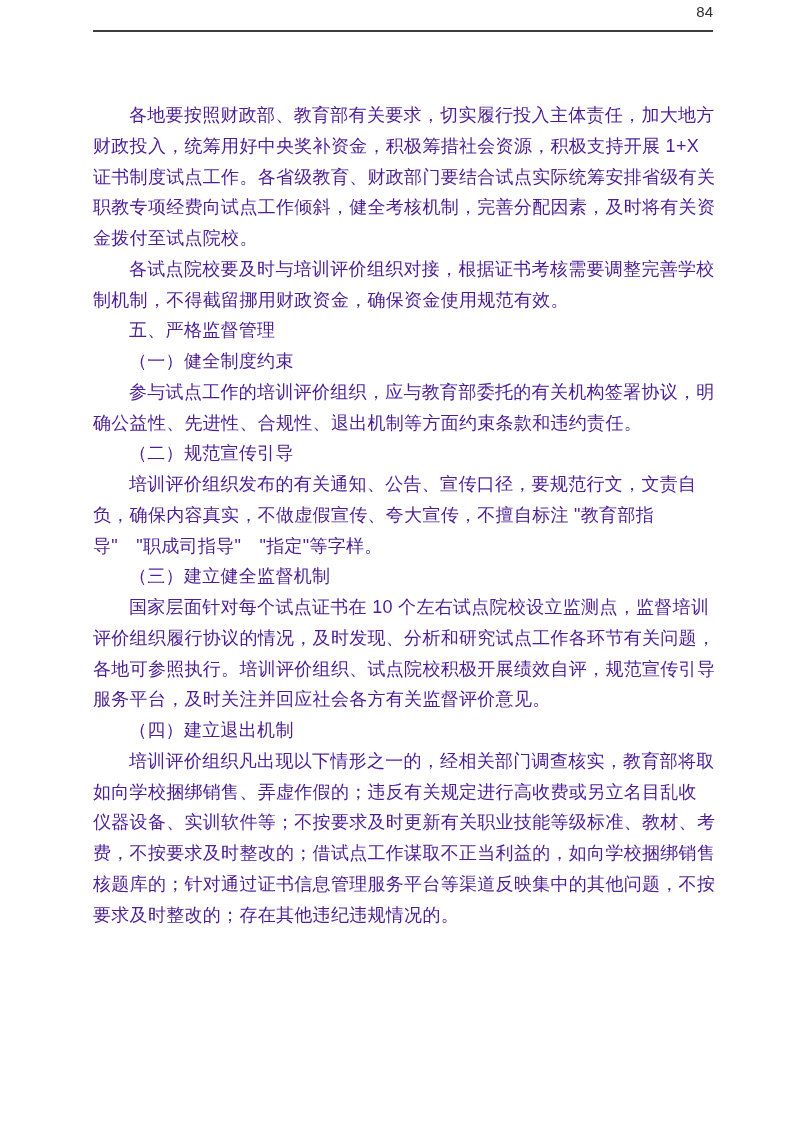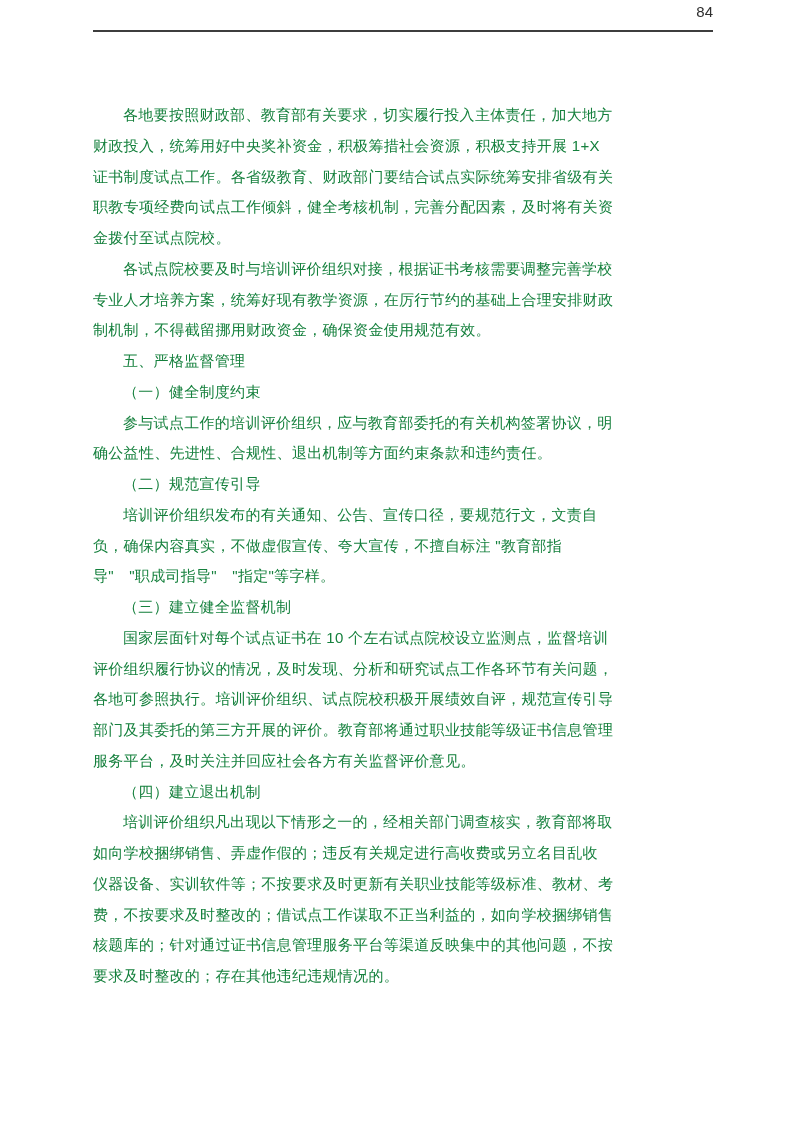--- a/index.html
+++ b/index.html
@@ -28,23 +28,23 @@
     left: 93px;
     width: 620px;
     height: 2px;
     background: #3d3d3d;
   }
   .content {
     position: absolute;
     top: 100px;
     left: 93px;
     width: 624px;
-    font-size: 15px;
+    font-size: 18px;
     line-height: 30.75px;
-    color: #15803d;
+    color: #4c1d95;
     letter-spacing: 0.3px;
   }
   .ln {
     white-space: pre;
     height: 30.75px;
   }
   .ind {
     text-indent: 2em;
   }
 </style>
@@ -54,35 +54,33 @@
 <div class="page">
   <div class="page-number">84</div>
   <div class="header-rule"></div>
   <div class="content">
       <div class="ln ind">各地要按照财政部、教育部有关要求，切实履行投入主体责任，加大地方</div>
       <div class="ln">财政投入，统筹用好中央奖补资金，积极筹措社会资源，积极支持开展 1+X</div>
       <div class="ln">证书制度试点工作。各省级教育、财政部门要结合试点实际统筹安排省级有关</div>
       <div class="ln">职教专项经费向试点工作倾斜，健全考核机制，完善分配因素，及时将有关资</div>
       <div class="ln">金拨付至试点院校。</div>
       <div class="ln ind">各试点院校要及时与培训评价组织对接，根据证书考核需要调整完善学校</div>
-      <div class="ln">专业人才培养方案，统筹好现有教学资源，在厉行节约的基础上合理安排财政</div>
       <div class="ln">制机制，不得截留挪用财政资金，确保资金使用规范有效。</div>
       <div class="ln ind">五、严格监督管理</div>
       <div class="ln ind">（一）健全制度约束</div>
       <div class="ln ind">参与试点工作的培训评价组织，应与教育部委托的有关机构签署协议，明</div>
       <div class="ln">确公益性、先进性、合规性、退出机制等方面约束条款和违约责任。</div>
       <div class="ln ind">（二）规范宣传引导</div>
       <div class="ln ind">培训评价组织发布的有关通知、公告、宣传口径，要规范行文，文责自</div>
       <div class="ln">负，确保内容真实，不做虚假宣传、夸大宣传，不擅自标注 "教育部指</div>
       <div class="ln">导"　"职成司指导"　"指定"等字样。</div>
       <div class="ln ind">（三）建立健全监督机制</div>
       <div class="ln ind">国家层面针对每个试点证书在 10 个左右试点院校设立监测点，监督培训</div>
       <div class="ln">评价组织履行协议的情况，及时发现、分析和研究试点工作各环节有关问题，</div>
       <div class="ln">各地可参照执行。培训评价组织、试点院校积极开展绩效自评，规范宣传引导</div>
-      <div class="ln">部门及其委托的第三方开展的评价。教育部将通过职业技能等级证书信息管理</div>
       <div class="ln">服务平台，及时关注并回应社会各方有关监督评价意见。</div>
       <div class="ln ind">（四）建立退出机制</div>
       <div class="ln ind">培训评价组织凡出现以下情形之一的，经相关部门调查核实，教育部将取</div>
       <div class="ln">如向学校捆绑销售、弄虚作假的；违反有关规定进行高收费或另立名目乱收</div>
       <div class="ln">仪器设备、实训软件等；不按要求及时更新有关职业技能等级标准、教材、考</div>
       <div class="ln">费，不按要求及时整改的；借试点工作谋取不正当利益的，如向学校捆绑销售</div>
       <div class="ln">核题库的；针对通过证书信息管理服务平台等渠道反映集中的其他问题，不按</div>
       <div class="ln">要求及时整改的；存在其他违纪违规情况的。</div>
     </div>
 </div>

